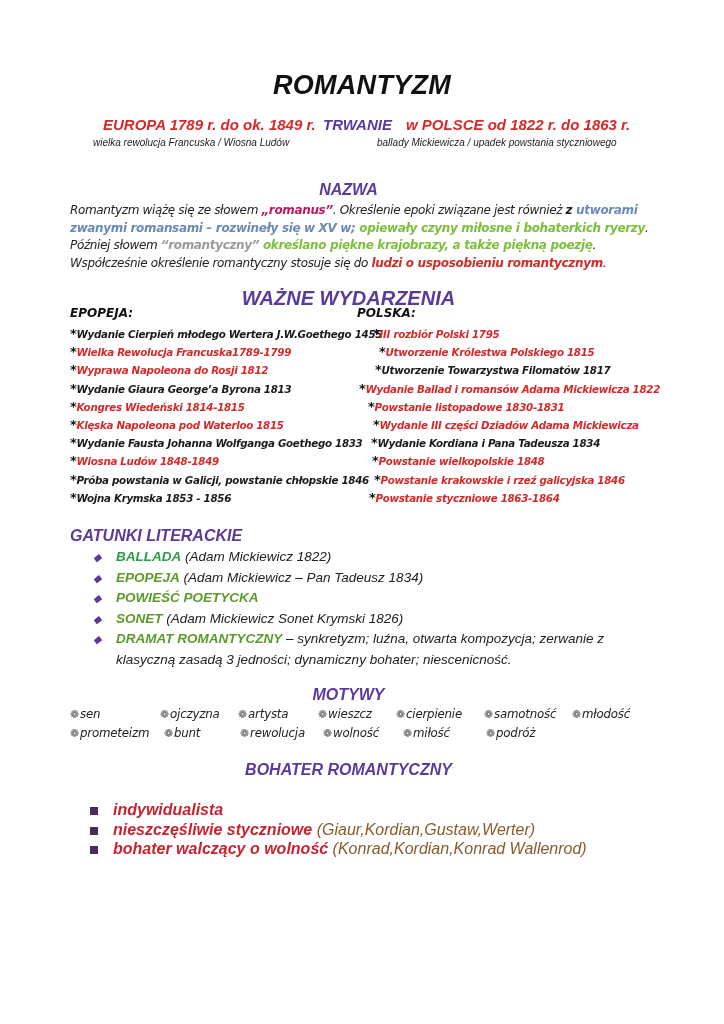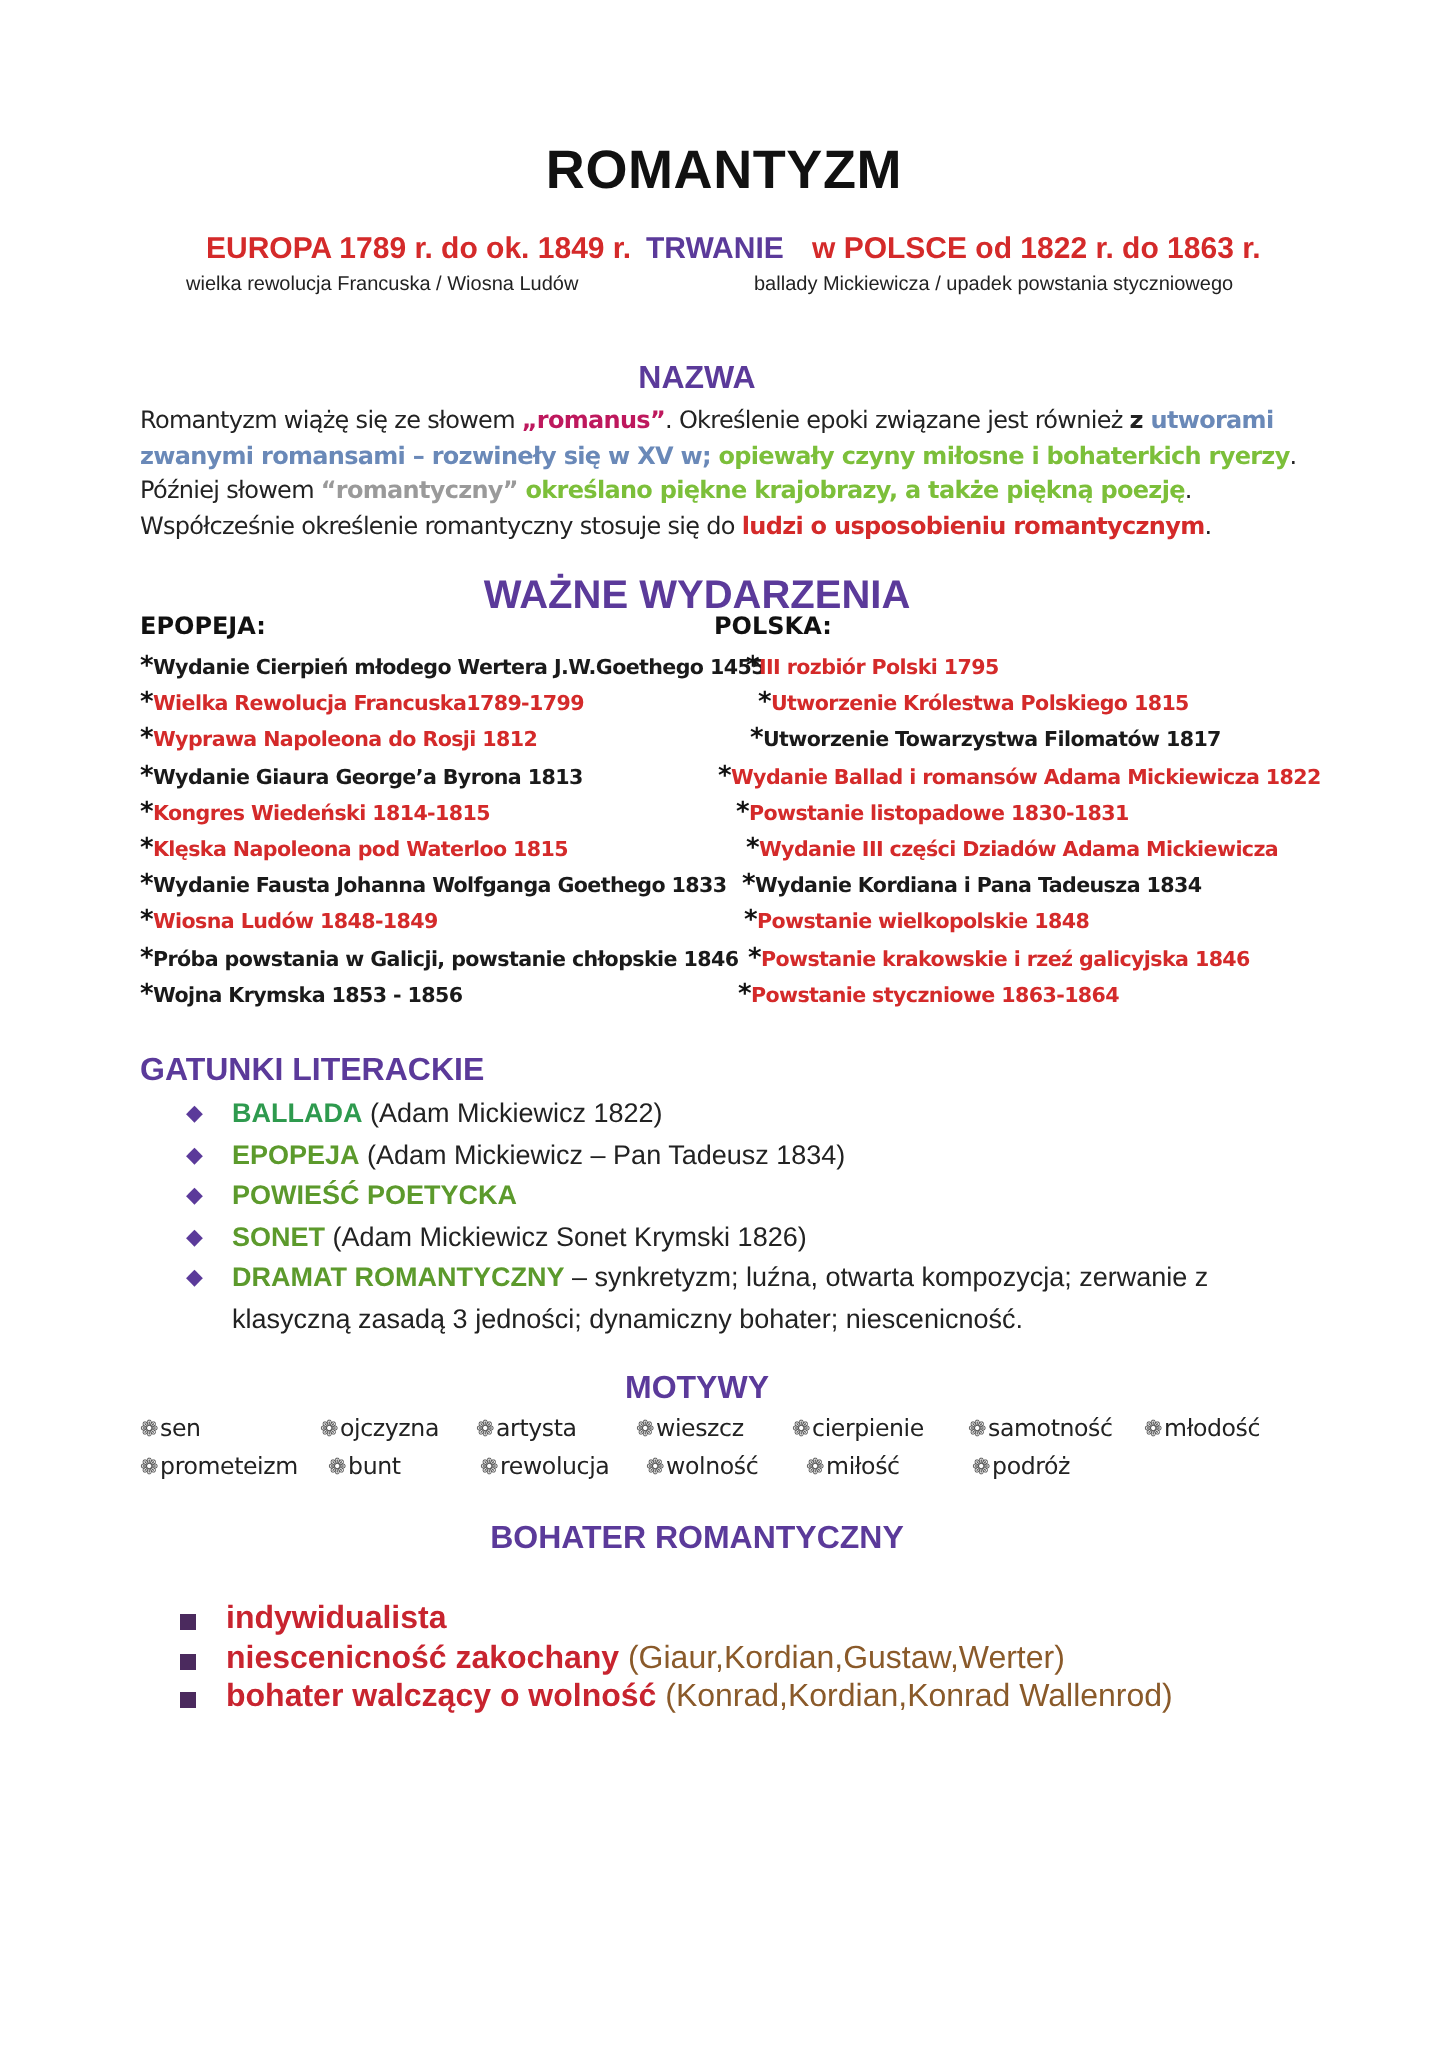--- a/index.html
+++ b/index.html
@@ -1,17 +1,17 @@
 <!DOCTYPE html>
 <html><head>
 <meta charset="utf-8">
 <style>
   html, body { margin: 0; padding: 0; background: #ffffff; }
   body { width: 724px; height: 1024px; position: relative; overflow: hidden; font-family: "DejaVu Sans", sans-serif; color: #1a1a1a; }
-  .abs { position: absolute; }
+  .abs { position: absolute; font-style: italic; }
   .title { left: 0; width: 724px; top: 70px; text-align: center; font-family: "Liberation Sans", sans-serif; font-weight: bold; font-size: 27px; color: #111; letter-spacing: 0.3px; }
   .trwanie { left: 0; width: 724px; top: 116px; font-size: 15px; font-weight: bold; font-family: "Liberation Sans", sans-serif; }
   .trwanie .eu { position: absolute; left: 103px; color: #d42a2a; }
   .trwanie .tw { position: absolute; left: 323px; color: #5b3a9a; }
   .trwanie .pl { position: absolute; left: 406px; color: #d42a2a; }
   .sub { top: 137px; font-size: 10px; color: #222; font-family: "Liberation Sans", sans-serif; }
   .sub.l { left: 93px; }
   .sub.r { left: 377px; }
   .h-sec { left: 0; width: 697px; text-align: center; font-weight: bold; color: #5b3a9a; font-family: "Liberation Sans", sans-serif; }
   .nazwa-h { top: 181px; font-size: 16px; }
@@ -111,15 +111,15 @@
     <div class="abs mot" style="left: 164px; top: 726px;"><span class="ico">❁</span><span>bunt</span></div>
     <div class="abs mot" style="left: 240px; top: 726px;"><span class="ico">❁</span><span>rewolucja</span></div>
     <div class="abs mot" style="left: 323px; top: 726px;"><span class="ico">❁</span><span>wolność</span></div>
     <div class="abs mot" style="left: 403px; top: 726px;"><span class="ico">❁</span><span>miłość</span></div>
     <div class="abs mot" style="left: 486px; top: 726px;"><span class="ico">❁</span><span>podróż</span></div>
   </div>
 
 <div class="abs h-sec boh-h">BOHATER ROMANTYCZNY</div>
 <div class="abs boh-list" id="boh-list">
     <div class="boh-item"><span class="sq"></span><span class="main">indywidualista</span></div>
-    <div class="boh-item"><span class="sq"></span><span class="main">niescenicność zakochany</span><span class="extra"> (Giaur,Kordian,Gustaw,Werter)</span></div>
+    <div class="boh-item"><span class="sq"></span><span class="main">nieszczęśliwie styczniowe</span><span class="extra"> (Giaur,Kordian,Gustaw,Werter)</span></div>
     <div class="boh-item"><span class="sq"></span><span class="main">bohater walczący o wolność</span><span class="extra"> (Konrad,Kordian,Konrad Wallenrod)</span></div>
   </div>
 
 </body></html>

